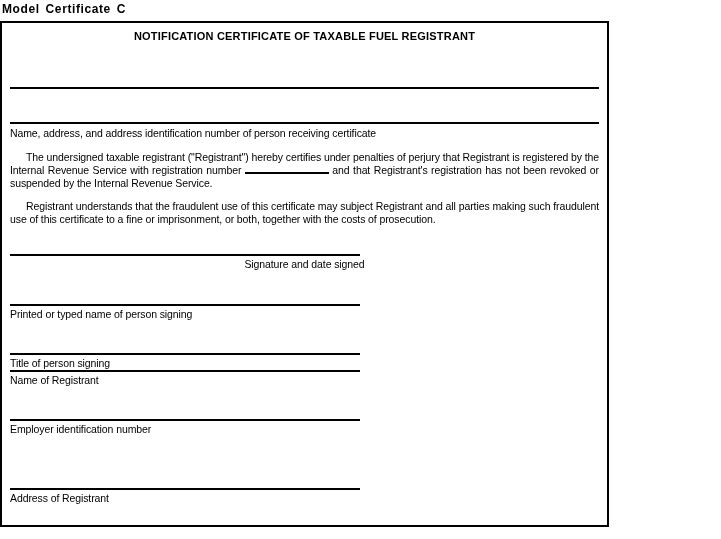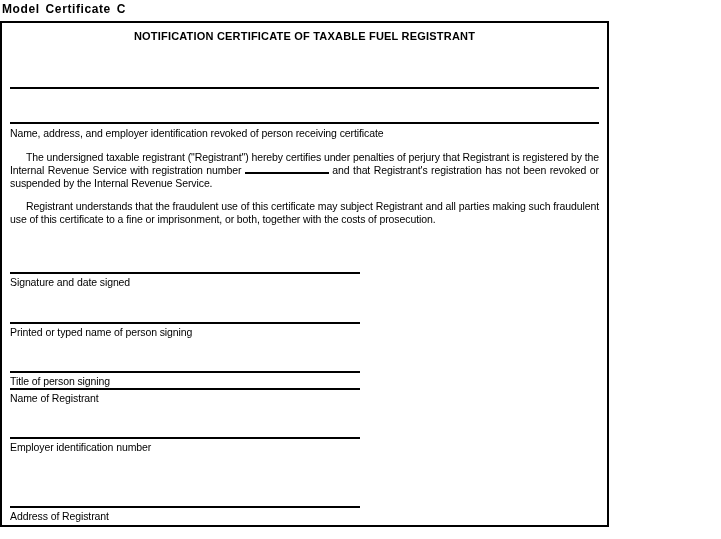--- a/index.html
+++ b/index.html
@@ -67,41 +67,41 @@
     vertical-align: baseline;
     text-indent: 0;
   }
   .sig-row { }
   .sig-row .sig-line {
     width: 350px;
     height: 2px;
     background: #000000;
   }
   .sig-row .sig-label { margin-top: 2px; }
-  .sig-row-0 { margin-top: 46px; }
+  .sig-row-0 { margin-top: 28px; text-align: center; }
   .sig-row-1 { margin-top: 33px; }
   .sig-row-2 { margin-top: 32px; }
   .sig-row-3 { }
   .sig-row-4 { margin-top: 32px; }
   .sig-row-5 { margin-top: 52px; }
 </style>
 </head>
 <body>
 
 <div class="doc-title">Model Certificate C</div>
 
 <div class="cert-box">
 
   <div class="cert-heading">NOTIFICATION CERTIFICATE OF TAXABLE FUEL REGISTRANT</div>
 
   <div class="rule-full first"></div>
 
   <div class="rule-full second"></div>
 
-  <div class="field-label recipient-label">Name, address, and employer identification revoked of person receiving certificate</div>
+  <div class="field-label recipient-label">Name, address, and address identification number of person receiving certificate</div>
 
   <p class="body-para para-1"><span>The undersigned taxable registrant ("Registrant") hereby certifies under penalties of perjury that Registrant is registered by the Internal Revenue Service with registration number</span>
     <span class="inline-blank"></span>
     <span>and that Registrant's registration has not been revoked or suspended by the Internal Revenue Service.</span></p>
 
   <p class="body-para para-2">Registrant understands that the fraudulent use of this certificate may subject Registrant and all parties making such fraudulent use of this certificate to a fine or imprisonment, or both, together with the costs of prosecution.</p>
 
   <div class="sig-row sig-row-0">
     <div class="sig-line"></div>
     <div class="field-label sig-label">Signature and date signed</div>

